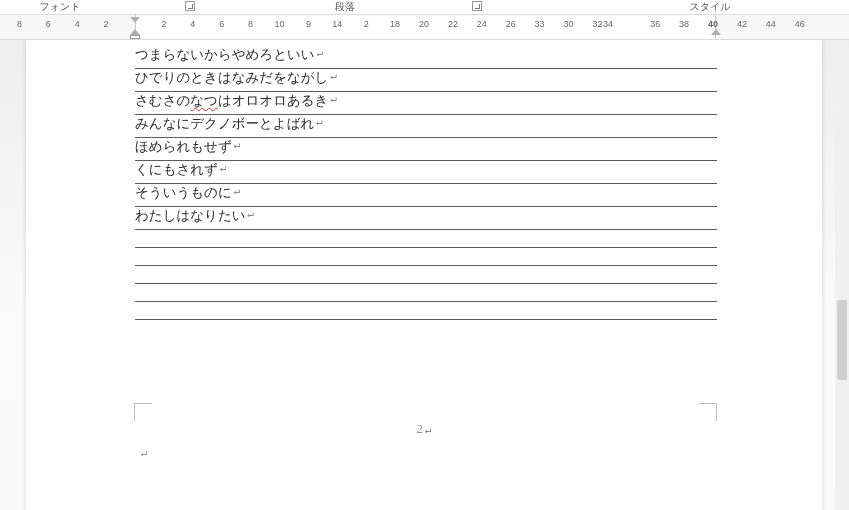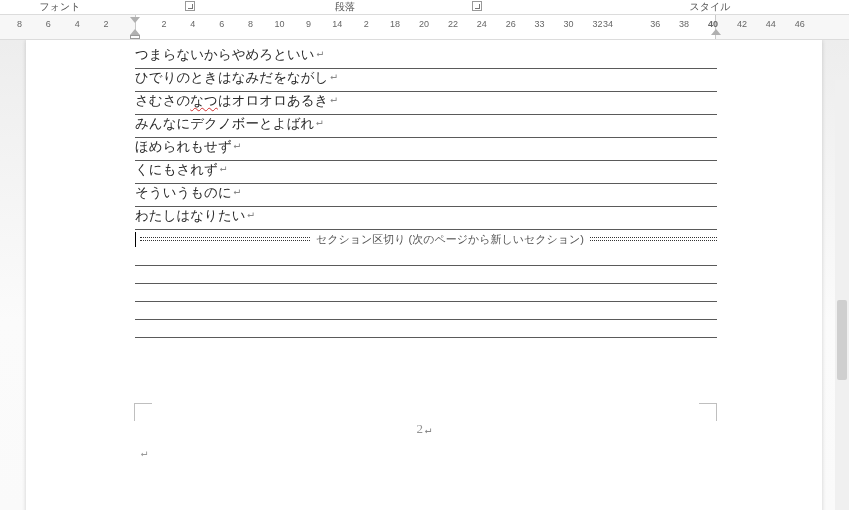--- a/index.html
+++ b/index.html
@@ -255,26 +255,20 @@
   <div class="page">
     <div class="text-area" id="text-area">
         <div class="line">つまらないからやめろといい<span class="ret">↵</span></div>
         <div class="line">ひでりのときはなみだをながし<span class="ret">↵</span></div>
         <div class="line">さむさの<span class="squiggle">なつ</span>はオロオロあるき<span class="ret">↵</span></div>
         <div class="line">みんなにデクノボーとよばれ<span class="ret">↵</span></div>
         <div class="line">ほめられもせず<span class="ret">↵</span></div>
         <div class="line">くにもされず<span class="ret">↵</span></div>
         <div class="line">そういうものに<span class="ret">↵</span></div>
         <div class="line">わたしはなりたい<span class="ret">↵</span></div>
-        <div class="section-row">
-          <div class="cursor"></div>
-          <div class="dots" style="width: 170px;"></div>
-          <div class="label">セクション区切り (次のページから新しいセクション)</div>
-          <div class="dots" style="flex: 1 1 0%;"></div>
-        </div>
         <div class="blank-lines">
           <div class="line"></div>
           <div class="line"></div>
           <div class="line"></div>
           <div class="line"></div>
           <div class="line"></div>
         </div>
       </div>
     <div class="page-corner bl"></div>
     <div class="page-corner br"></div>

